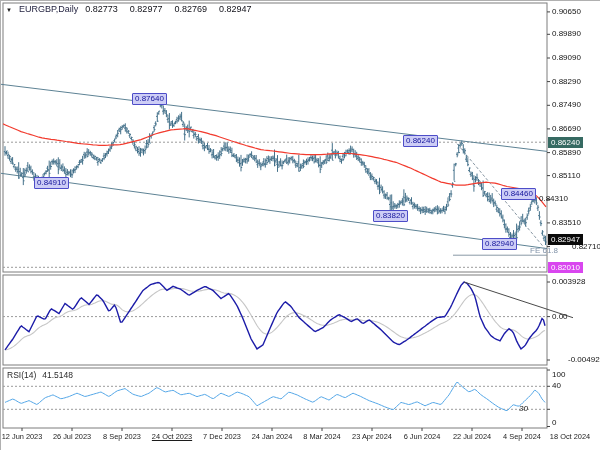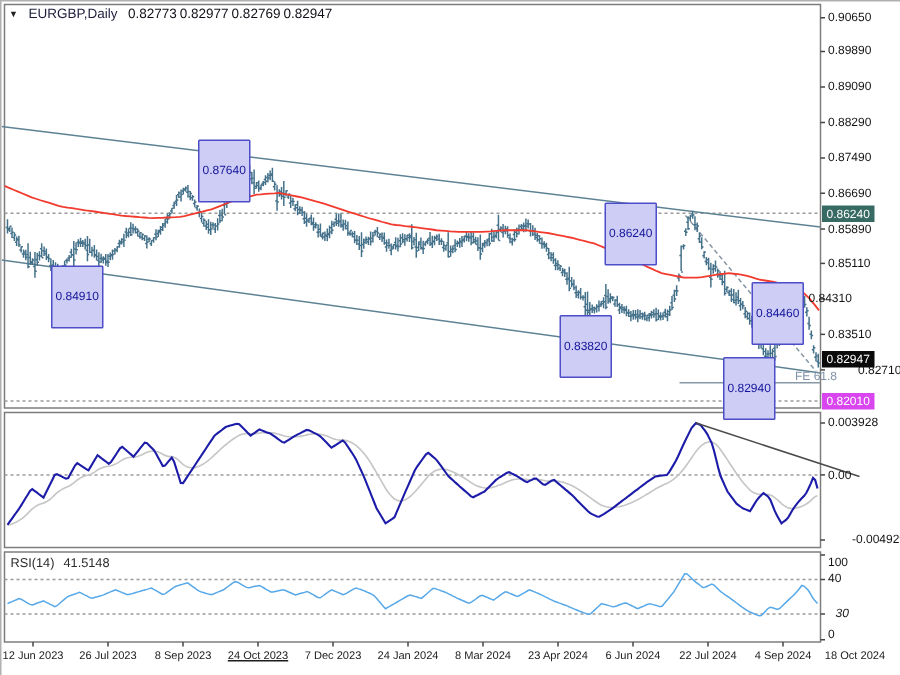--- a/index.html
+++ b/index.html
@@ -1,23 +1,23 @@
 <!DOCTYPE html>
 <html><head>
 <meta charset="utf-8">
 <style>
   html,body{margin:0;padding:0;background:#e8e8e8}
   .chart{position:relative;width:600px;height:450px;background:#ffffff;
     font-family:"Liberation Sans",sans-serif;border:1px solid #b0b0b0;overflow:hidden}
   .hdr{position:absolute;left:5px;top:3px;display:flex;gap:7px;align-items:center;
     font-size:9px;color:#1e1e3c;z-index:6;white-space:nowrap}
   .hdr .tri{font-size:6px;color:#222;cursor:pointer;padding-top:1px}
-  .hdr .vals{display:flex;gap:2px;color:#101018}
+  .hdr .vals{display:flex;gap:12px;color:#101018}
   .wm{position:absolute;left:314px;top:66px;font-size:20px;color:#d3d3d3;z-index:1;letter-spacing:.5px}
-  .plabel{position:absolute;font-size:8px;line-height:10px;padding:15px 2px;background:#cdcdf6;
+  .plabel{position:absolute;font-size:8px;line-height:10px;padding:0 2px;background:#cdcdf6;
     border:1px solid #4d4dc8;color:#14149a;z-index:4;border-radius:1px;white-space:nowrap}
   .axlab{position:absolute;left:551px;font-size:8px;color:#141414;z-index:2;white-space:nowrap}
   .axhl{position:absolute;left:547px;font-size:8px;padding:1px 3px;color:#fff;z-index:4;white-space:nowrap}
   .dlab{position:absolute;top:431px;width:56px;text-align:center;font-size:7.4px;color:#1c1c1c;z-index:3;white-space:nowrap}
   .ilab{position:absolute;font-size:8.5px;color:#2a2a2a;z-index:5;display:flex;gap:6px;white-space:nowrap}
   .fe{position:absolute;font-size:8px;color:#8092a8;z-index:4;white-space:nowrap}
   svg{position:absolute;left:0;top:0;z-index:2}
 </style>
 </head>
 <body>
@@ -114,21 +114,21 @@
       <div class="axhl" style="left: 547px; top: 136px; background: rgb(54, 106, 98);">0.86240</div>
       <div class="axhl" style="left: 547px; top: 233px; background: rgb(10, 10, 10);">0.82947</div>
       <div class="axhl" style="left: 547px; top: 261px; background: #d946ef;">0.82010</div>
     </div>
   <div id="subAxis">
       <div class="axlab" style="left: 551px; top: 276px;">0.003928</div>
       <div class="axlab" style="left: 551px; top: 311px;">0.00</div>
       <div class="axlab" style="left: 551px; top: 354px; margin-left: 16px;">-0.004929</div>
       <div class="axlab" style="left: 551px; top: 369px;">100</div>
       <div class="axlab" style="left: 551px; top: 380px;">40</div>
-      <div class="axlab" style="left: 556px; top: 403px; font-style: italic;">30</div>
+      <div class="axlab" style="left: 518px; top: 403px; font-style: italic;">30</div>
       <div class="axlab" style="left: 551px; top: 417px;">0</div>
     </div>
   <div id="dateAxis">
       <div class="dlab" style="left: -7px; top: 431px;">12 Jun 2023</div>
       <div class="dlab" style="left: 43px; top: 431px;">26 Jul 2023</div>
       <div class="dlab" style="left: 93px; top: 431px;">8 Sep 2023</div>
       <div class="dlab" style="left: 143px; top: 431px; text-decoration: underline;">24 Oct 2023</div>
       <div class="dlab" style="left: 193px; top: 431px;">7 Dec 2023</div>
       <div class="dlab" style="left: 243px; top: 431px;">24 Jan 2024</div>
       <div class="dlab" style="left: 293px; top: 431px;">8 Mar 2024</div>

